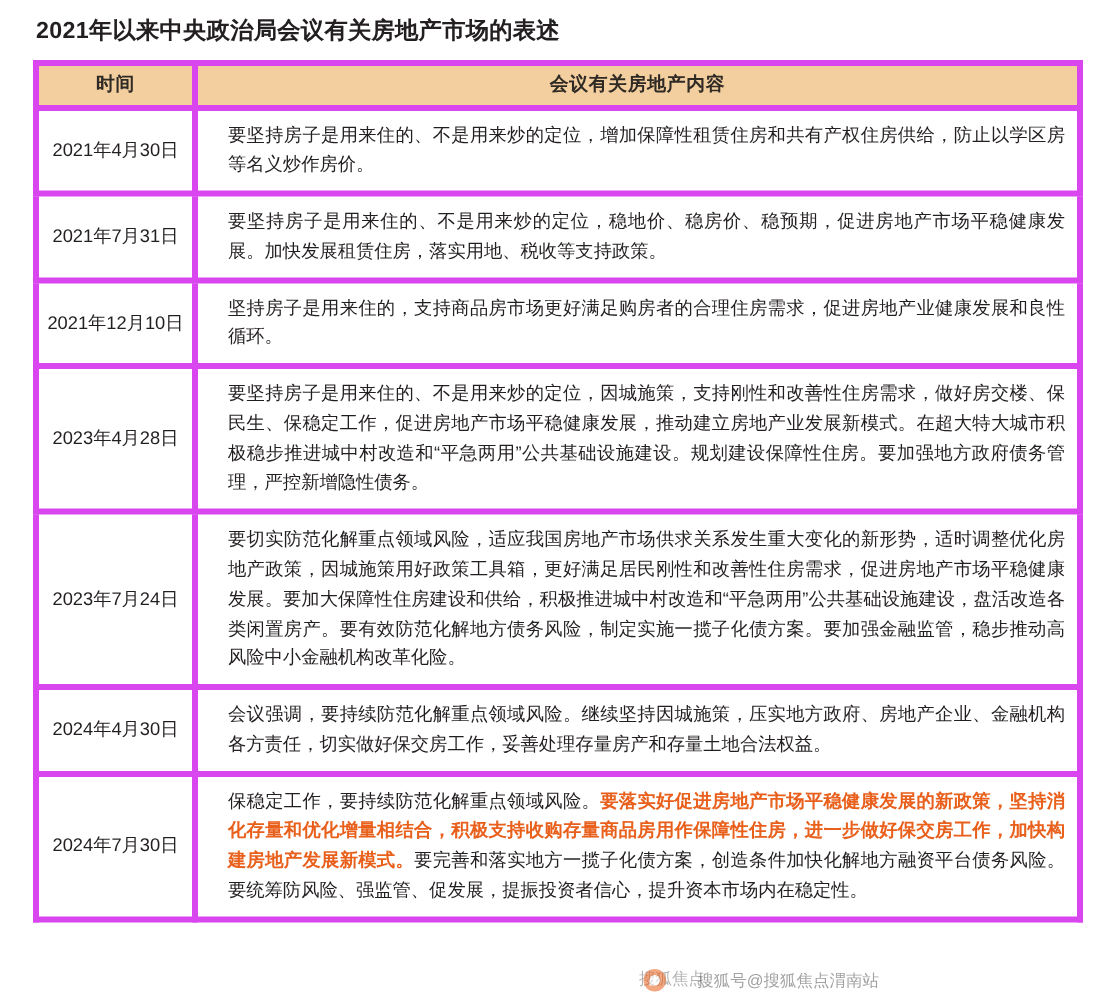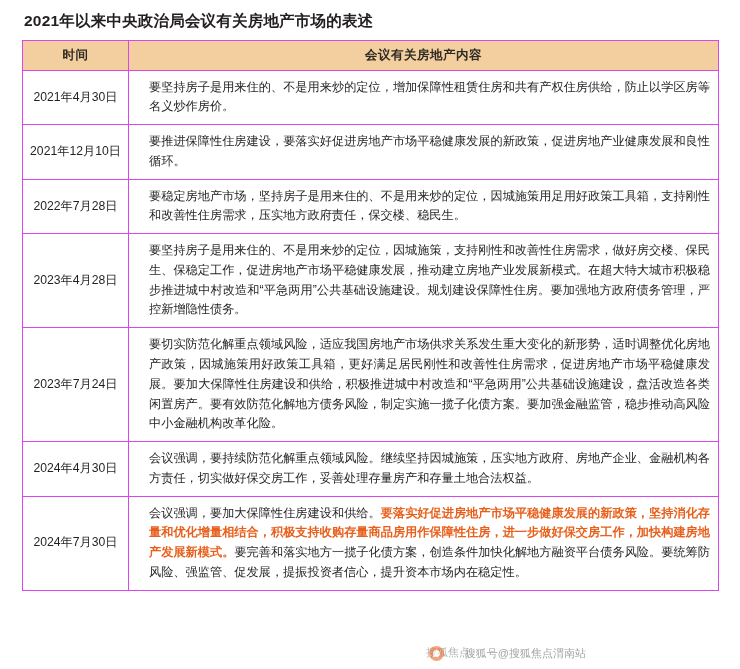--- a/index.html
+++ b/index.html
@@ -31,21 +31,21 @@
     line-height: 1.2;
   }
   table.main-table {
     border-collapse: collapse;
     width: 696px;
     table-layout: fixed;
     border: 1px solid #e08a2e;
   }
   table.main-table th,
   table.main-table td {
-    border: 1px solid #d946ef;
+    border: 4px solid #d946ef;
     vertical-align: middle;
     box-sizing: border-box;
   }
   thead th {
     background: #f3cfa0;
     color: #2f2a24;
     font-size: 12.5px;
     font-weight: bold;
     height: 30px;
     text-align: center;
@@ -126,42 +126,42 @@
         <th class="col-time">时间</th>
         <th class="col-content">会议有关房地产内容</th>
       </tr>
     </thead>
     <tbody>
       <tr>
         <td class="time-cell">2021年4月30日</td>
         <td class="content-cell">要坚持房子是用来住的、不是用来炒的定位，增加保障性租赁住房和共有产权住房供给，防止以学区房等名义炒作房价。</td>
       </tr>
       <tr>
-        <td class="time-cell">2021年12月10日</td>
-        <td class="content-cell">要推进保障性住房建设，要落实好促进房地产市场平稳健康发展的新政策，促进房地产业健康发展和良性循环。</td>
+        <td class="time-cell">2021年7月31日</td>
+        <td class="content-cell">要坚持房子是用来住的、不是用来炒的定位，稳地价、稳房价、稳预期，促进房地产市场平稳健康发展。加快发展租赁住房，落实用地、税收等支持政策。</td>
       </tr>
       <tr>
-        <td class="time-cell">2022年7月28日</td>
-        <td class="content-cell">要稳定房地产市场，坚持房子是用来住的、不是用来炒的定位，因城施策用足用好政策工具箱，支持刚性和改善性住房需求，压实地方政府责任，保交楼、稳民生。</td>
+        <td class="time-cell">2021年12月10日</td>
+        <td class="content-cell">坚持房子是用来住的，支持商品房市场更好满足购房者的合理住房需求，促进房地产业健康发展和良性循环。</td>
       </tr>
       <tr>
         <td class="time-cell">2023年4月28日</td>
         <td class="content-cell">要坚持房子是用来住的、不是用来炒的定位，因城施策，支持刚性和改善性住房需求，做好房交楼、保民生、保稳定工作，促进房地产市场平稳健康发展，推动建立房地产业发展新模式。在超大特大城市积极稳步推进城中村改造和“平急两用”公共基础设施建设。规划建设保障性住房。要加强地方政府债务管理，严控新增隐性债务。</td>
       </tr>
       <tr>
         <td class="time-cell">2023年7月24日</td>
         <td class="content-cell">要切实防范化解重点领域风险，适应我国房地产市场供求关系发生重大变化的新形势，适时调整优化房地产政策，因城施策用好政策工具箱，更好满足居民刚性和改善性住房需求，促进房地产市场平稳健康发展。要加大保障性住房建设和供给，积极推进城中村改造和“平急两用”公共基础设施建设，盘活改造各类闲置房产。要有效防范化解地方债务风险，制定实施一揽子化债方案。要加强金融监管，稳步推动高风险中小金融机构改革化险。</td>
       </tr>
       <tr>
         <td class="time-cell">2024年4月30日</td>
         <td class="content-cell">会议强调，要持续防范化解重点领域风险。继续坚持因城施策，压实地方政府、房地产企业、金融机构各方责任，切实做好保交房工作，妥善处理存量房产和存量土地合法权益。</td>
       </tr>
       <tr>
         <td class="time-cell">2024年7月30日</td>
-        <td class="content-cell"><span>会议强调，要加大保障性住房建设和供给。</span><span class="hl">要落实好促进房地产市场平稳健康发展的新政策，坚持消化存量和优化增量相结合，积极支持收购存量商品房用作保障性住房，进一步做好保交房工作，加快构建房地产发展新模式。</span><span>要完善和落实地方一揽子化债方案，创造条件加快化解地方融资平台债务风险。要统筹防风险、强监管、促发展，提振投资者信心，提升资本市场内在稳定性。</span></td>
+        <td class="content-cell"><span>保稳定工作，要持续防范化解重点领域风险。</span><span class="hl">要落实好促进房地产市场平稳健康发展的新政策，坚持消化存量和优化增量相结合，积极支持收购存量商品房用作保障性住房，进一步做好保交房工作，加快构建房地产发展新模式。</span><span>要完善和落实地方一揽子化债方案，创造条件加快化解地方融资平台债务风险。要统筹防风险、强监管、促发展，提振投资者信心，提升资本市场内在稳定性。</span></td>
       </tr>
     </tbody>
   </table>
 
   <div class="wm-left">搜狐焦点</div>
 
   <div class="watermark">
     <span class="wm-logo"></span>
     <span class="wm-text">搜狐号@搜狐焦点渭南站</span>
   </div>

